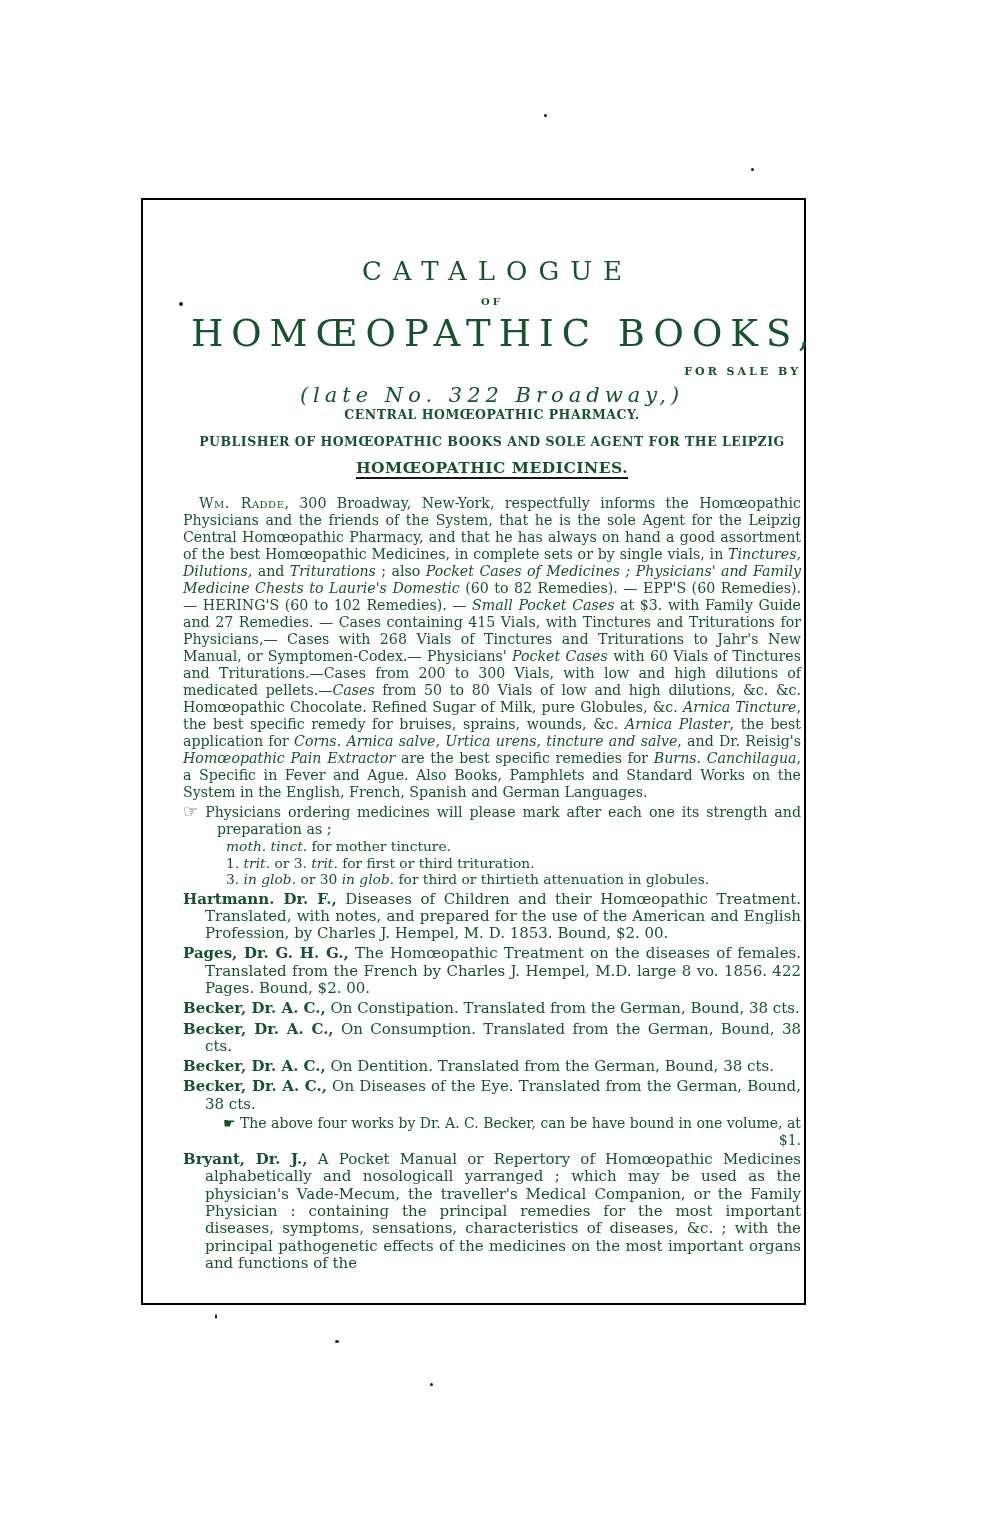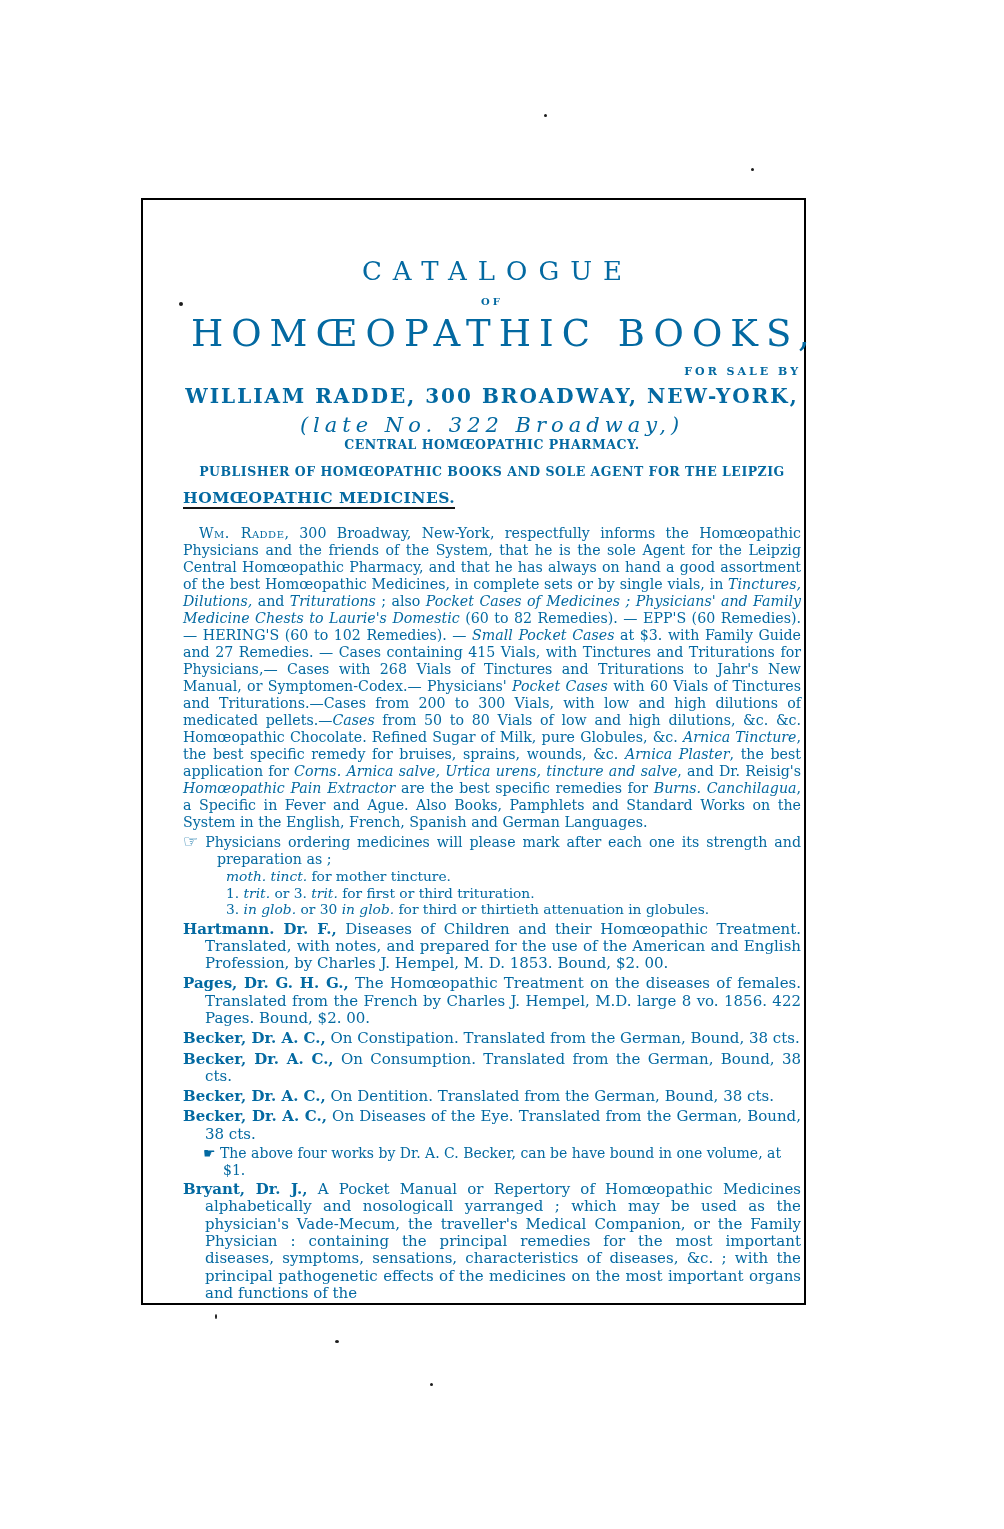--- a/index.html
+++ b/index.html
@@ -1,21 +1,21 @@
 <!DOCTYPE html>
 <html><head>
 <meta charset="utf-8">
 <style>
   html,body{margin:0;padding:0;background:#ffffff;}
   .canvas{
     position:relative;
     width:1004px;height:1529px;
     background:#ffffff;
     font-family:"DejaVu Serif","Liberation Serif",serif;
-    color:#0369a1;
+    color:#14532d;
     overflow:hidden;
   }
   .frame{
     position:absolute;
     left:141px;top:198px;
     width:661px;height:1103px;
     border:2px solid #000;
   }
   .content{
     position:relative;
@@ -30,21 +30,21 @@
   .of{margin-top:13px;font-size:10px;font-weight:bold;letter-spacing:3px;line-height:10px;}
   .main-title{
     margin-top:8px;font-size:37px;line-height:38px;letter-spacing:8px;
     white-space:nowrap;text-indent:8px;
   }
   .for-sale{margin-top:13px;font-size:11px;font-weight:bold;letter-spacing:3px;line-height:11px;text-align:right;}
   .seller{margin-top:8px;font-size:20px;font-weight:bold;letter-spacing:2px;line-height:22px;white-space:nowrap;}
   .address2{margin-top:6px;font-size:16px;line-height:17px;}
   .former{margin-top:6px;font-size:21px;font-style:italic;letter-spacing:5px;line-height:24px;}
   .pub{margin-top:11px;font-size:12.5px;font-weight:bold;line-height:16px;letter-spacing:0.5px;}
-  .med-heading-row{margin-top:8px;text-align:left;}
+  .med-heading-row{margin-top:8px;text-align:center;}
   .med-heading{
     display:inline-block;font-size:15.5px;font-weight:bold;letter-spacing:0.5px;
     border-bottom:2px solid #161616;padding-bottom:1px;line-height:16px;
   }
   .intro{
     margin-top:16px;
     font-size:14.2px;line-height:17px;
     text-align:justify;text-indent:16px;
   }
   .ord-note{
@@ -62,23 +62,23 @@
     margin-left:43px;
     font-size:13.8px;line-height:16.5px;
   }
   .entry{
     margin-top:3px;
     font-size:15px;line-height:17.3px;
     text-align:justify;
     padding-left:22px;text-indent:-22px;
   }
   .becker-note{
-    margin-top:2px;margin-left:20px;
+    margin-top:2px;margin-left:32px;
     font-size:14px;line-height:16.5px;
-    padding-left:20px;text-indent:-20px;
+    padding-left:20px;text-indent:-20px;text-align:right;
   }
   .it{font-style:italic;text-align:right;}
   .bd{font-weight:bold;}
   .sc{font-variant:small-caps;letter-spacing:0.5px;}
   .speck{position:absolute;background:#1c1c1c;border-radius:50%;}
   .speck.s1{left:544px;top:114px;width:3px;height:3px;}
   .speck.s2{left:179px;top:302px;width:4px;height:4px;}
   .speck.s3{left:751px;top:168px;width:3px;height:3px;}
   .speck.s4{left:335px;top:1340px;width:4px;height:3px;}
   .speck.s5{left:215px;top:1314px;width:2px;height:5px;}
@@ -88,21 +88,20 @@
 <body>
 
 <div class="canvas">
   <div class="frame">
     <div class="content">
 
       <div class="ctr catalogue">CATALOGUE</div>
       <div class="ctr of">OF</div>
       <div class="ctr main-title">HOMŒOPATHIC BOOKS,</div>
       <div class="ctr for-sale">FOR SALE BY</div>
-      <div class="ctr seller">WILLIAM RADDE, 300 BROADWAY, NEW-YORK,</div>
       <div class="ctr former">(late No. 322 Broadway,)</div>
       <div class="ctr pub" style="margin-top:0;">CENTRAL HOMŒOPATHIC PHARMACY.</div>
       <div class="ctr pub">PUBLISHER OF HOMŒOPATHIC BOOKS AND SOLE AGENT FOR THE LEIPZIG</div>
 
       <div class="med-heading-row">
         <span class="med-heading">HOMŒOPATHIC MEDICINES.</span>
       </div>
 
       <div class="intro"><span class="sc">Wm. Radde</span><span>, 300 Broadway, New-York, respectfully informs the Homœopathic Physicians and the friends of the System, that he is the sole Agent for the Leipzig Central Homœopathic Pharmacy, and that he has always on hand a good assortment of the best Homœopathic Medicines, in complete sets or by single vials, in </span><span class="it">Tinctures, Dilutions,</span><span> and </span><span class="it">Triturations</span><span> ; also </span><span class="it">Pocket Cases of Medicines ; Physicians' and Family Medicine Chests to Laurie's Domestic</span><span> (60 to 82 Remedies). — EPP'S (60 Remedies). — HERING'S (60 to 102 Remedies). — </span><span class="it">Small Pocket Cases</span><span> at $3. with Family Guide and 27 Remedies. — Cases containing 415 Vials, with Tinctures and Triturations for Physicians,— Cases with 268 Vials of Tinctures and Triturations to Jahr's New Manual, or Symptomen-Codex.— Physicians' </span><span class="it">Pocket Cases</span><span> with 60 Vials of Tinctures and Triturations.—Cases from 200 to 300 Vials, with low and high dilutions of medicated pellets.—</span><span class="it">Cases</span><span> from 50 to 80 Vials of low and high dilutions, &amp;c. &amp;c. Homœopathic Chocolate. Refined Sugar of Milk, pure Globules, &amp;c. </span><span class="it">Arnica Tincture</span><span>, the best specific remedy for bruises, sprains, wounds, &amp;c. </span><span class="it">Arnica Plaster</span><span>, the best application for </span><span class="it">Corns.</span><span> </span><span class="it">Arnica salve, Urtica urens, tincture and salve</span><span>, and Dr. Reisig's </span><span class="it">Homœopathic Pain Extractor</span><span> are the best specific remedies for </span><span class="it">Burns.</span><span> </span><span class="it">Canchilagua</span><span>, a Specific in Fever and Ague. Also Books, Pamphlets and Standard Works on the System in the English, French, Spanish and German Languages.</span></div>
 

